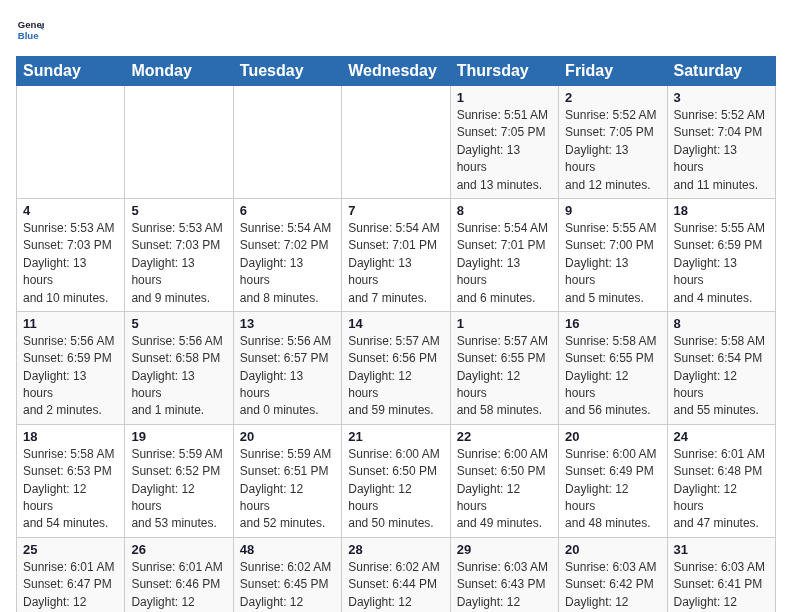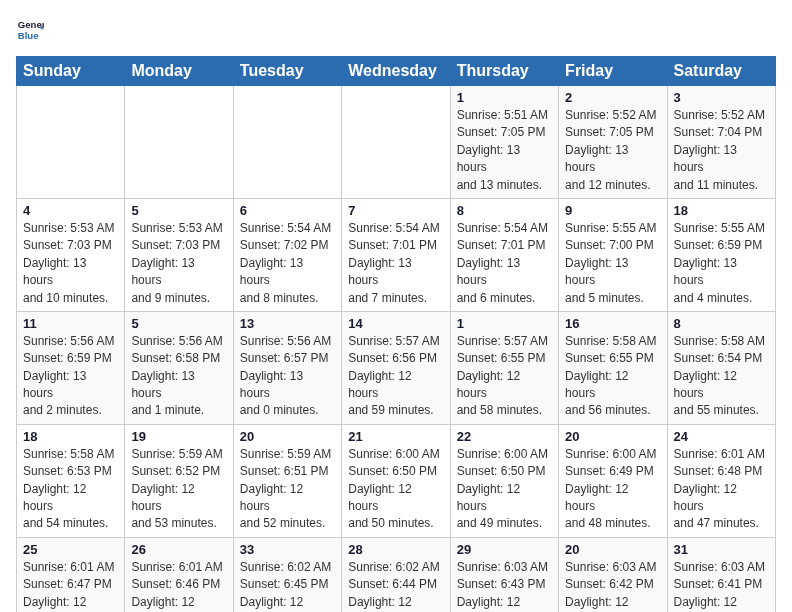--- a/index.html
+++ b/index.html
@@ -307,21 +307,21 @@
 and 45 minutes.</div>
         </td>
         <td>
           <span class="day-num">26</span>
           <div class="day-info" style="white-space: pre-line;">Sunrise: 6:01 AM
 Sunset: 6:46 PM
 Daylight: 12 hours
 and 44 minutes.</div>
         </td>
         <td>
-          <span class="day-num">33</span>
+          <span class="day-num">48</span>
           <div class="day-info" style="white-space: pre-line;">Sunrise: 6:02 AM
 Sunset: 6:45 PM
 Daylight: 12 hours
 and 43 minutes.</div>
         </td>
         <td>
           <span class="day-num">28</span>
           <div class="day-info" style="white-space: pre-line;">Sunrise: 6:02 AM
 Sunset: 6:44 PM
 Daylight: 12 hours

